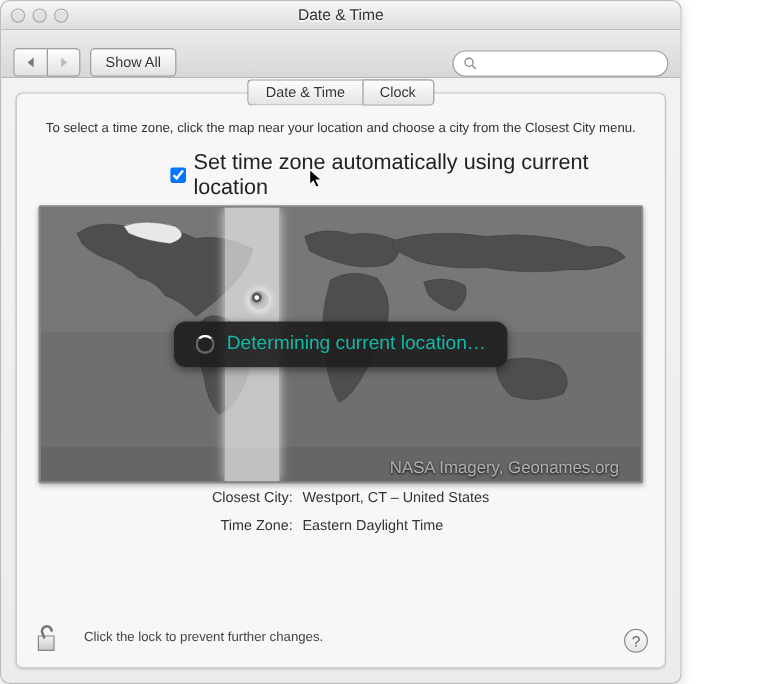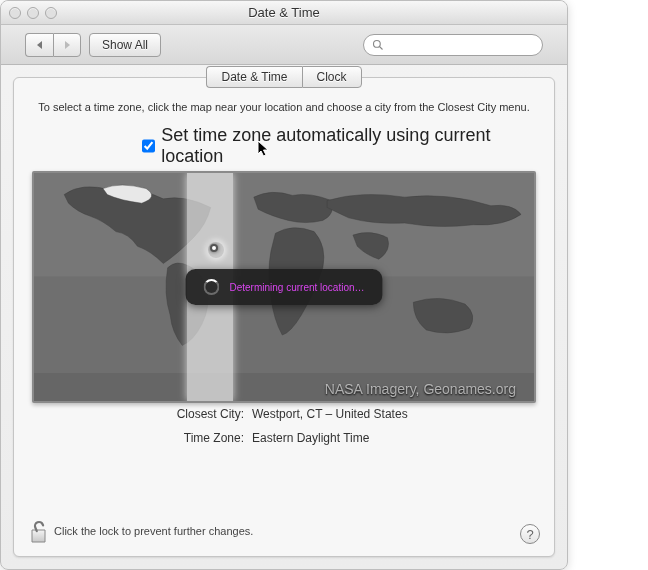--- a/index.html
+++ b/index.html
@@ -2,21 +2,21 @@
 <html><head>
 <meta charset="utf-8">
 <style>
   * { box-sizing: border-box; margin: 0; padding: 0; font-family: "Lucida Grande", "Helvetica Neue", Arial, sans-serif; }
   body { background: #fff; width: 648px; height: 570px; overflow: hidden; }
   .window { width: 568px; height: 570px; background: linear-gradient(#f3f3f3,#ececec); border: 1px solid #bdbdbd; border-radius: 8px; box-shadow: 0 2px 10px rgba(0,0,0,0.15); position: relative; }
   .titlebar { height: 24px; background: linear-gradient(#f7f7f7,#dcdcdc); border-bottom: 1px solid #c0c0c0; border-radius: 8px 8px 0 0; position: relative; display:flex; align-items:center; }
   .tl-buttons { display:flex; gap:6px; margin-left:8px; }
   .tl-btn { width:12px; height:12px; border-radius:50%; background:#e0e0e0; border:1px solid #aaa; box-shadow: inset 0 1px 0 rgba(255,255,255,0.6); }
   .tl-title { position:absolute; left:0; right:0; text-align:center; font-size:13px; color:#333; text-shadow:0 1px 0 #fff; }
-  .toolbar { height:40px; background: linear-gradient(#eaeaea,#d8d8d8); border-bottom:1px solid #b8b8b8; display:flex; align-items:center; padding:0 24px; gap:8px; }
+  .toolbar { height:40px; background: linear-gradient(#eaeaea,#d8d8d8); border-bottom:1px solid #b8b8b8; display:flex; align-items:flex-end; padding:0 10px; gap:8px; }
   .seg { display:flex; }
   .seg button { width:28px; height:24px; background:linear-gradient(#fdfdfd,#e2e2e2); border:1px solid #9e9e9e; color:#666; font-size:10px; display:flex; align-items:center; justify-content:center; }
   .seg button:first-child { border-radius:4px 0 0 4px; border-right:none; }
   .seg button:last-child { border-radius:0 4px 4px 0; }
   .btn { height:24px; padding:0 12px; background:linear-gradient(#fdfdfd,#e2e2e2); border:1px solid #9e9e9e; border-radius:4px; font-size:12px; color:#333; text-shadow:0 1px 0 #fff; }
   .spacer { flex:1; }
   .search { width:180px; height:22px; border:1px solid #a0a0a0; border-radius:11px; background:#fff; display:flex; align-items:center; padding:0 8px; }
   .search svg { width:12px; height:12px; fill:#888; margin-right:4px; flex-shrink:0; }
   .search input { flex:1; border:none; outline:none; font-size:11px; background:transparent; min-width:0; }
   .content { position:absolute; left:12px; right:12px; top:76px; bottom:12px; background:#f7f7f7; border:1px solid #c5c5c5; border-radius:6px; box-shadow:0 1px 2px rgba(0,0,0,0.1); }
@@ -29,27 +29,27 @@
   .instructions { font-size:11px; color:#333; text-align:center; line-height:1.4; margin-bottom:10px; }
   .auto-row { display:flex; align-items:center; gap:6px; margin-left:110px; margin-bottom:4px; position:relative; }
   .auto-row input[type=checkbox]{ width:14px; height:14px; }
   .auto-row label { font-size:18px; color:#222; }
   .cursor { position:absolute; left:115px; top:15px; pointer-events:none; }
   .map-frame { border:2px solid #8a8a8a; border-radius:2px; background:#666; box-shadow:0 2px 4px rgba(0,0,0,0.25); height:232px; position:relative; overflow:hidden; }
   .map-bg { position:absolute; inset:0; }
   .map-tzband { position:absolute; top:0; bottom:0; left:153px; width:46px; background:rgba(255,255,255,0.6); box-shadow:0 0 8px rgba(255,255,255,0.7); }
   .map-pin { position:absolute; left:176px; top:71px; width:8px; height:8px; border-radius:50%; background:#fff; border:2px solid #555; box-shadow:0 0 4px rgba(0,0,0,0.6); }
   .map-pin::after { content:''; position:absolute; left:-4px; top:-4px; width:16px; height:16px; border-radius:50%; box-shadow:0 0 6px 2px rgba(255,255,255,0.7); }
-  .map-overlay { position:absolute; left:50%; top:50%; transform:translate(-50%,-50%); background:rgba(30,30,30,0.92); color:#d946ef; font-size:10px; padding:10px 18px; border-radius:10px; display:flex; align-items:center; gap:10px; box-shadow:0 2px 8px rgba(0,0,0,0.5); white-space:nowrap; }
+  .map-overlay { position:absolute; left:50%; top:50%; transform:translate(-50%,-50%); background:rgba(30,30,30,0.92); color:#14b8a6; font-size:16px; padding:10px 18px; border-radius:10px; display:flex; align-items:center; gap:10px; box-shadow:0 2px 8px rgba(0,0,0,0.5); white-space:nowrap; }
   .spinner { width:16px; height:16px; border:2px solid rgba(255,255,255,0.3); border-top-color:#fff; border-radius:50%; animation:spin 1s linear infinite; }
   @keyframes spin { to { transform:rotate(360deg); } }
   .map-attrib { position:absolute; right:18px; bottom:4px; font-size:14px; color:rgba(255,255,255,0.6); text-shadow:0 1px 2px #000; }
   .inforow { display:flex; font-size:12px; color:#333; margin-top:10px; }
   .inforow .lab { width:220px; text-align:right; padding-right:8px; }
-  .lockrow { position:absolute; left:14px; bottom:12px; display:flex; align-items:center; gap:4px; }
+  .lockrow { position:absolute; left:14px; bottom:12px; display:flex; align-items:center; gap:20px; }
   .lockrow span.text { font-size:11px; color:#444; }
   .help { position:absolute; right:14px; bottom:12px; width:20px; height:20px; border:1.5px solid #888; border-radius:50%; color:#666; font-size:13px; display:flex; align-items:center; justify-content:center; background:linear-gradient(#fdfdfd,#e4e4e4); }
 </style>
 </head>
 <body>
 
 <div class="window">
 
   <div class="titlebar">
     <div class="tl-buttons">

